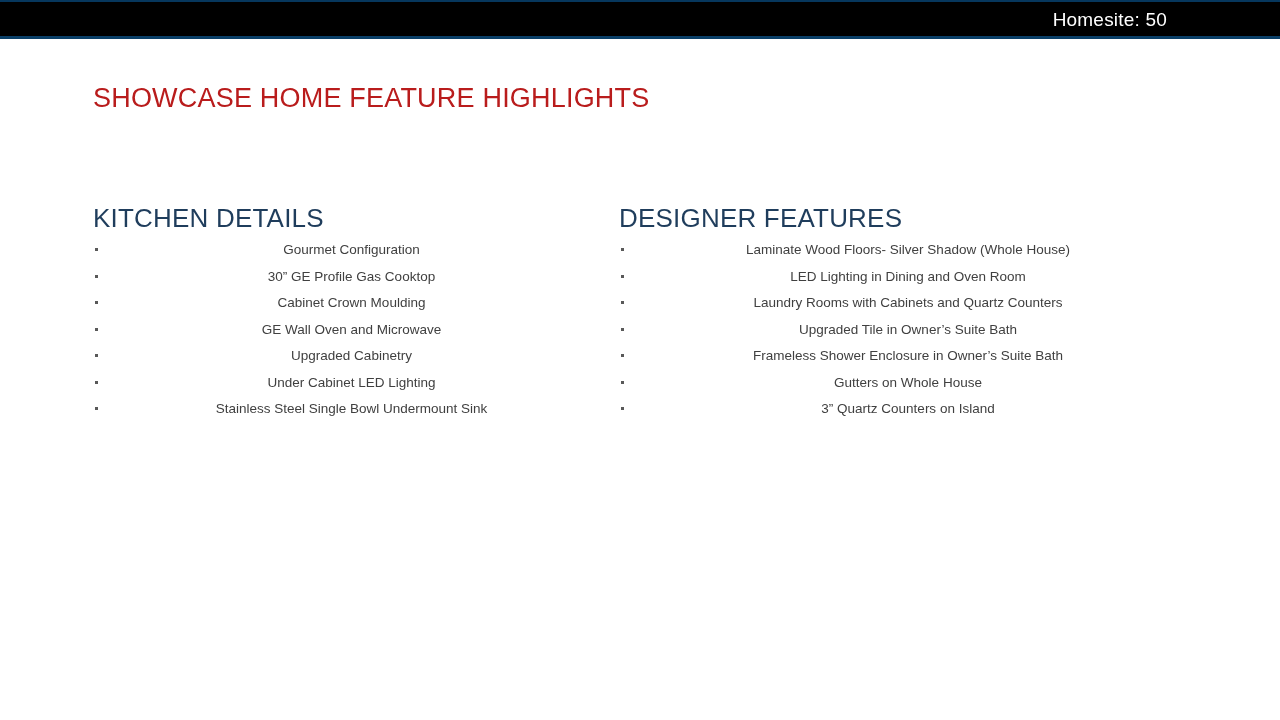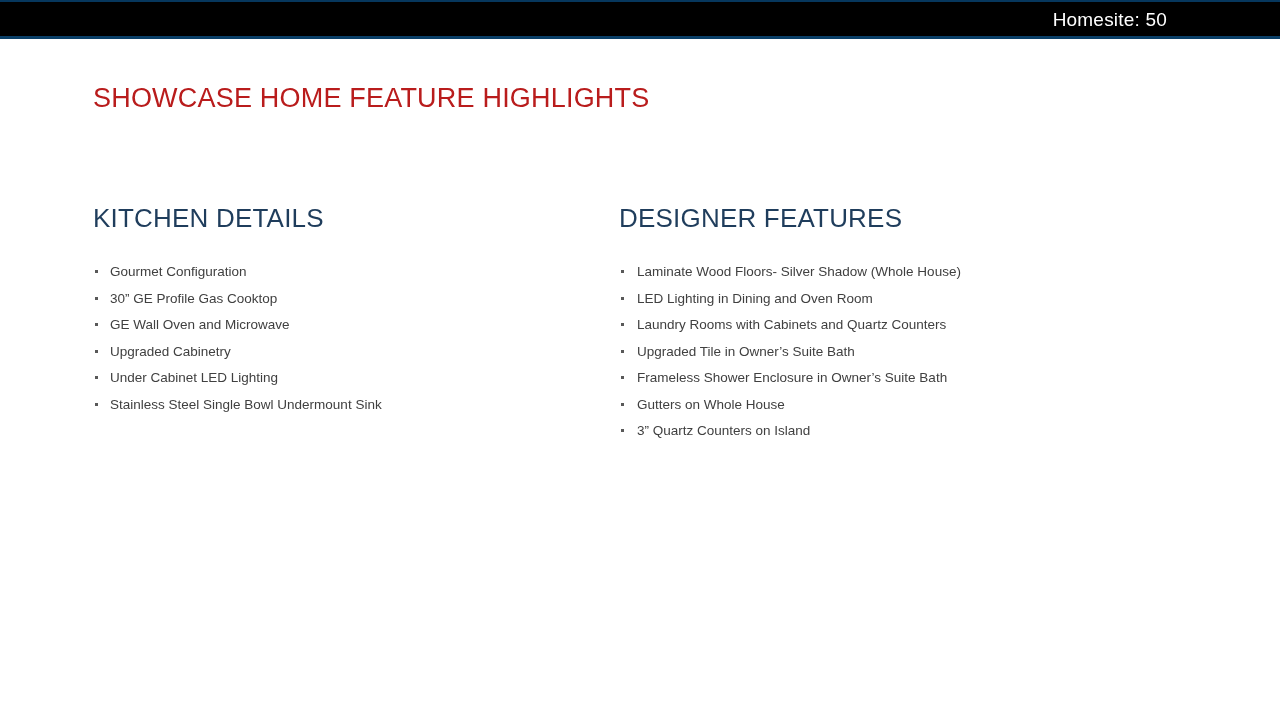--- a/index.html
+++ b/index.html
@@ -64,29 +64,30 @@
     top: 0;
   }
   .column-left  { left: 93px;  width: 500px; }
   .column-right { left: 619px; width: 560px; }
 
   .column-heading {
     font-size: 26px;
     line-height: 31px;
     color: #1f3d5c;
     letter-spacing: 0.2px;
-    margin: 0 0 31px 0;
+    margin: 0 0 9px 0;
     white-space: nowrap;
     font-weight: normal;
   }
 
   .feature-list {
     list-style: none;
     margin: 0;
     padding: 0;
+    text-align: center;
   }
   .feature-list li {
     position: relative;
     padding-left: 17px;
     margin: 0 0 12.5px 0;
     font-size: 13.5px;
     line-height: 14px;
     color: #404040;
     white-space: nowrap;
   }
@@ -114,20 +115,24 @@
   <div class="column column-left">
     <h2 class="column-heading">KITCHEN DETAILS</h2>
     <ul class="feature-list">
       <li>
         <span class="bullet-marker"></span>
         <span>Gourmet Configuration</span>
       </li>
       <li>
         <span class="bullet-marker"></span>
         <span>30” GE Profile Gas Cooktop</span>
+      </li>
+      <li>
+        <span class="bullet-marker"></span>
+        <span>Cabinet Crown Moulding</span>
       </li>
       <li>
         <span class="bullet-marker"></span>
         <span>GE Wall Oven and Microwave</span>
       </li>
       <li>
         <span class="bullet-marker"></span>
       </li>
       <li>
         <span class="bullet-marker"></span>

